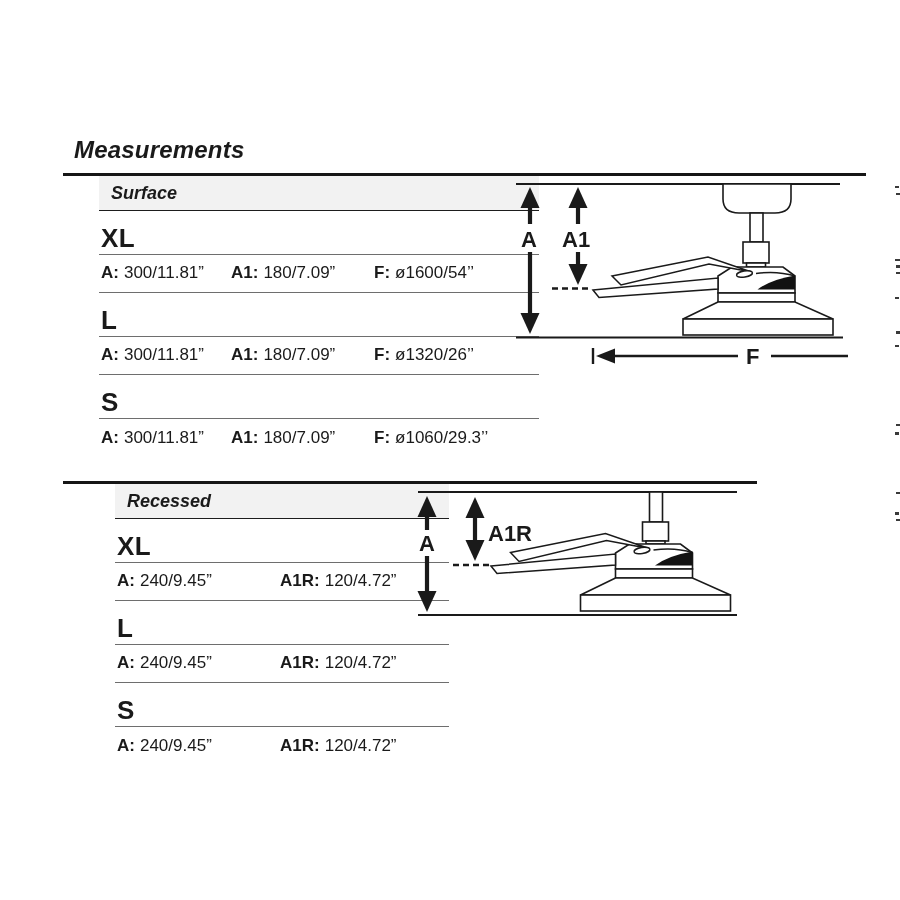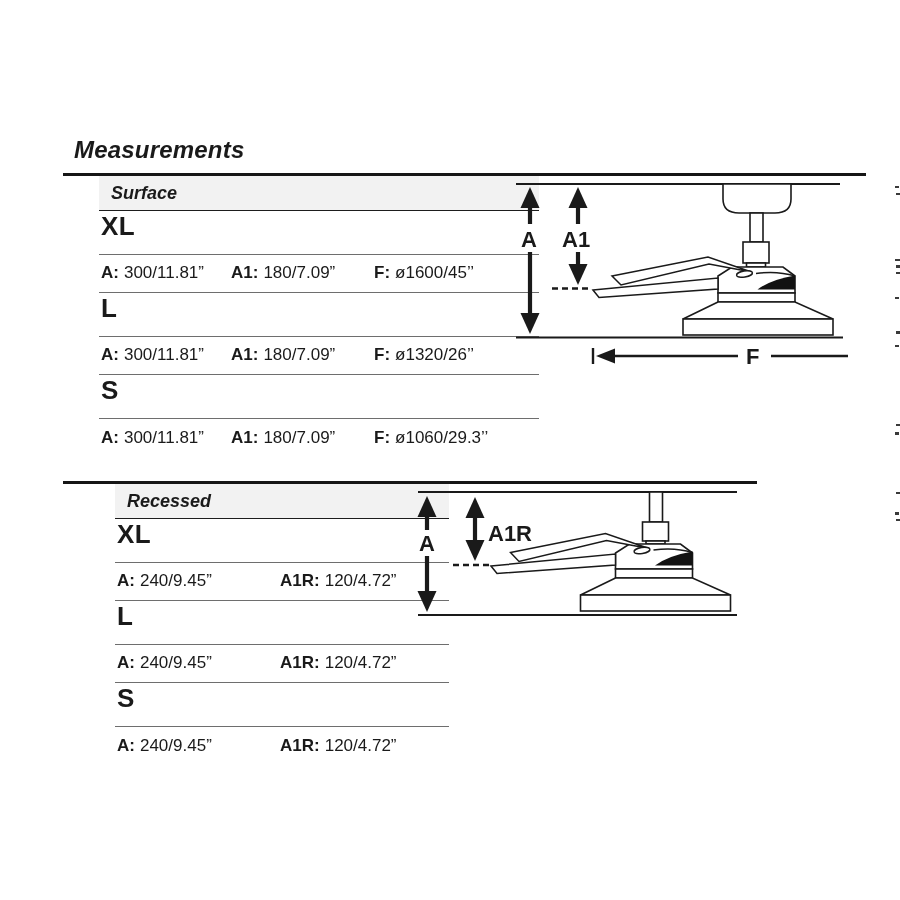--- a/index.html
+++ b/index.html
@@ -13,21 +13,21 @@
   }
   .rule{background:#161616;height:2.5px;}
   .tbl{position:absolute;margin-left:36px;}
   .tbl-header{
     position:relative;height:35px;background:#f2f2f2;border-bottom:1.8px solid #1d1d1d;
     font-size:18px;font-weight:bold;font-style:italic;line-height:35px;padding-left:12px;
     box-sizing:border-box;
   }
   .size-row{
     position:relative;height:44px;border-bottom:1.4px solid #6e6e6e;
-    font-size:26px;font-weight:bold;display:flex;align-items:flex-start;padding-left:2px;
+    font-size:26px;font-weight:bold;display:flex;align-items:flex-end;padding-left:2px;
     box-sizing:border-box;letter-spacing:.3px;
   }
   .data-row{
     position:relative;height:38px;border-bottom:1.4px solid #6e6e6e;font-size:17px;
     box-sizing:border-box;
   }
   .data-row.last{border-bottom:none;}
   .cell{position:absolute;top:0;height:100%;display:flex;align-items:center;white-space:nowrap;}
   .cell .b{font-weight:bold;margin-right:5px;}
   svg text{font-family:"Liberation Sans","DejaVu Sans",sans-serif;font-weight:bold;fill:#1a1a1a;}
@@ -52,21 +52,21 @@
       <div class="cell" style="left:2px;">
           <span class="b">A:</span>
           <span>300/11.81”</span>
         </div>
       <div class="cell" style="left:132px;">
           <span class="b">A1:</span>
           <span>180/7.09”</span>
         </div>
       <div class="cell" style="left:275px;">
           <span class="b">F:</span>
-          <span>ø1600/45’’</span>
+          <span>ø1600/54’’</span>
         </div>
     </div>
 
     <div class="size-row">
         <span>L</span>
       </div>
     <div class="data-row">
       <div class="cell" style="left:2px;">
           <span class="b">A:</span>
           <span>300/11.81”</span>

